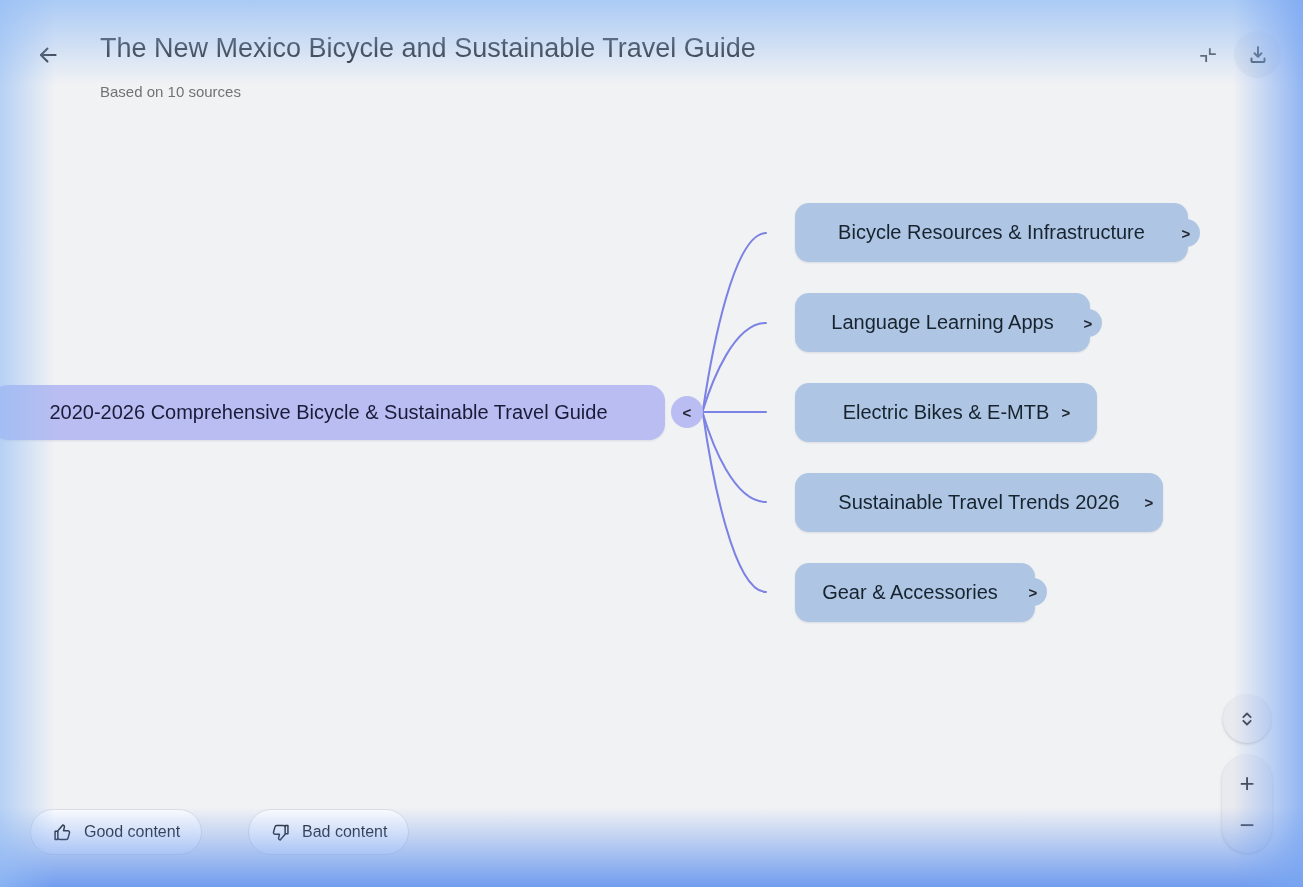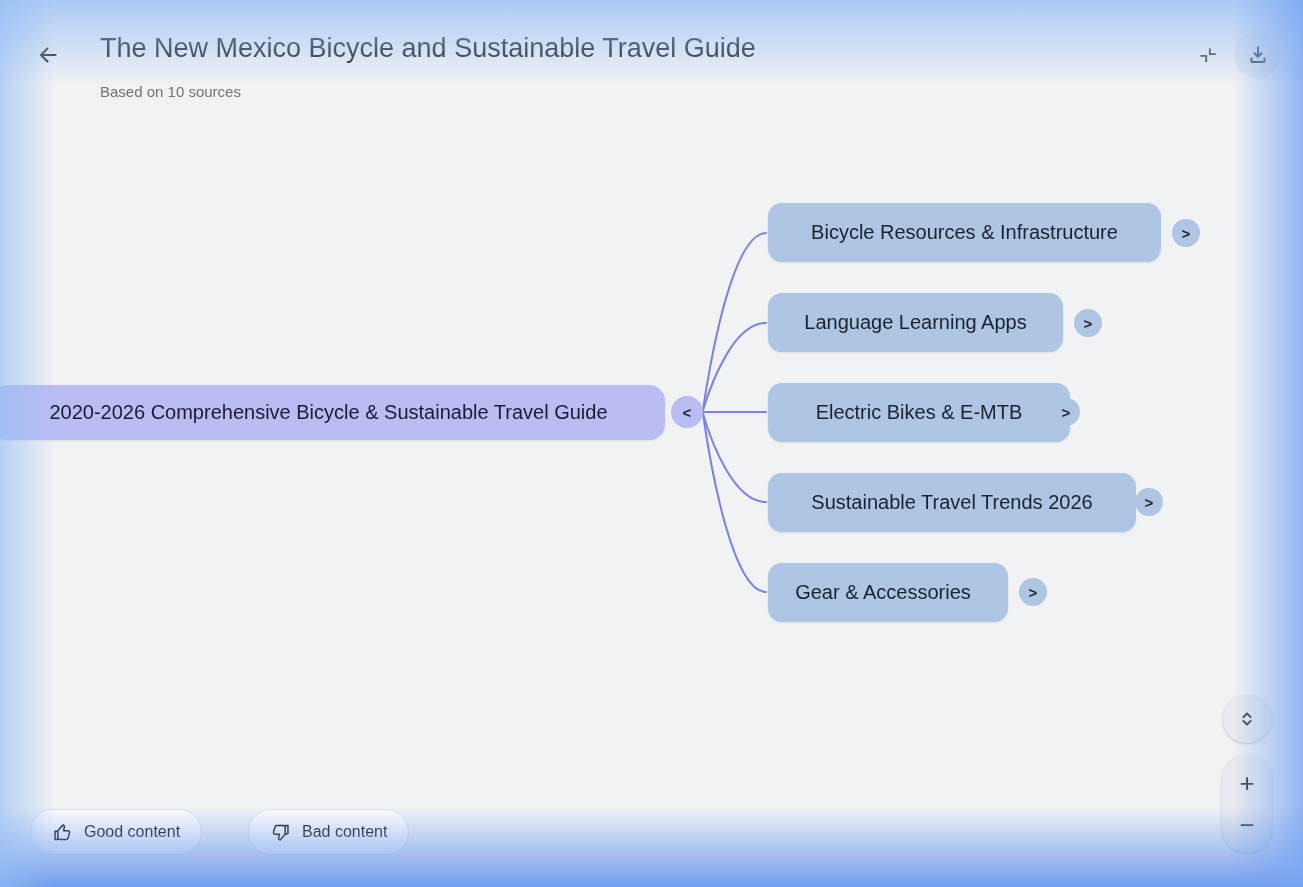--- a/index.html
+++ b/index.html
@@ -30,21 +30,21 @@
     border-radius:50%;display:flex;align-items:center;justify-content:center;cursor:pointer;}
   .download-btn{position:absolute;left:1234px;top:31px;width:47px;height:47px;border:none;background:#e7e8ea;
     border-radius:50%;display:flex;align-items:center;justify-content:center;cursor:pointer;}
 
   
   .links-svg{position:absolute;left:0;top:0;width:1303px;height:887px;z-index:1;}
   .node{position:absolute;display:flex;align-items:center;justify-content:center;
     white-space:nowrap;z-index:5;cursor:pointer;box-shadow:0 1px 2px rgba(40,60,90,.12);}
   .root-node{left:-8px;top:385px;width:673px;height:55px;border-radius:16px;
     background:#b9bdf1;color:#191b38;font-size:20px;}
-  .child-node{height:59px;border-radius:14px;background:#aec6e3;color:#17232f;font-size:20px;padding:0 22px;box-sizing:border-box;}
+  .child-node{height:59px;border-radius:14px;background:#aec6e3;color:#17232f;font-size:20px;padding:0 22px;box-sizing:border-box;margin-left:27px;}
   .node-toggle{position:absolute;display:flex;align-items:center;justify-content:center;border:none;cursor:pointer;
     font-size:15px;font-weight:700;color:#20242e;z-index:6;font-family:"Liberation Sans",sans-serif;}
   .root-toggle{left:671px;top:396px;width:32px;height:32px;border-radius:50%;background:#b9bdf1;}
   .child-toggle{width:28px;height:28px;border-radius:50%;background:#aec6e3;}
 
   
   .feedback-btn{position:absolute;top:809px;height:46px;display:flex;align-items:center;gap:11px;
     padding:0 21px;border-radius:23px;background:rgba(253,253,254,.95);border:1px solid #dde0e4;
     font-size:16px;color:#1f1f1f;cursor:pointer;z-index:20;font-family:"Liberation Sans",sans-serif;}
   .good-btn{left:30px;}

